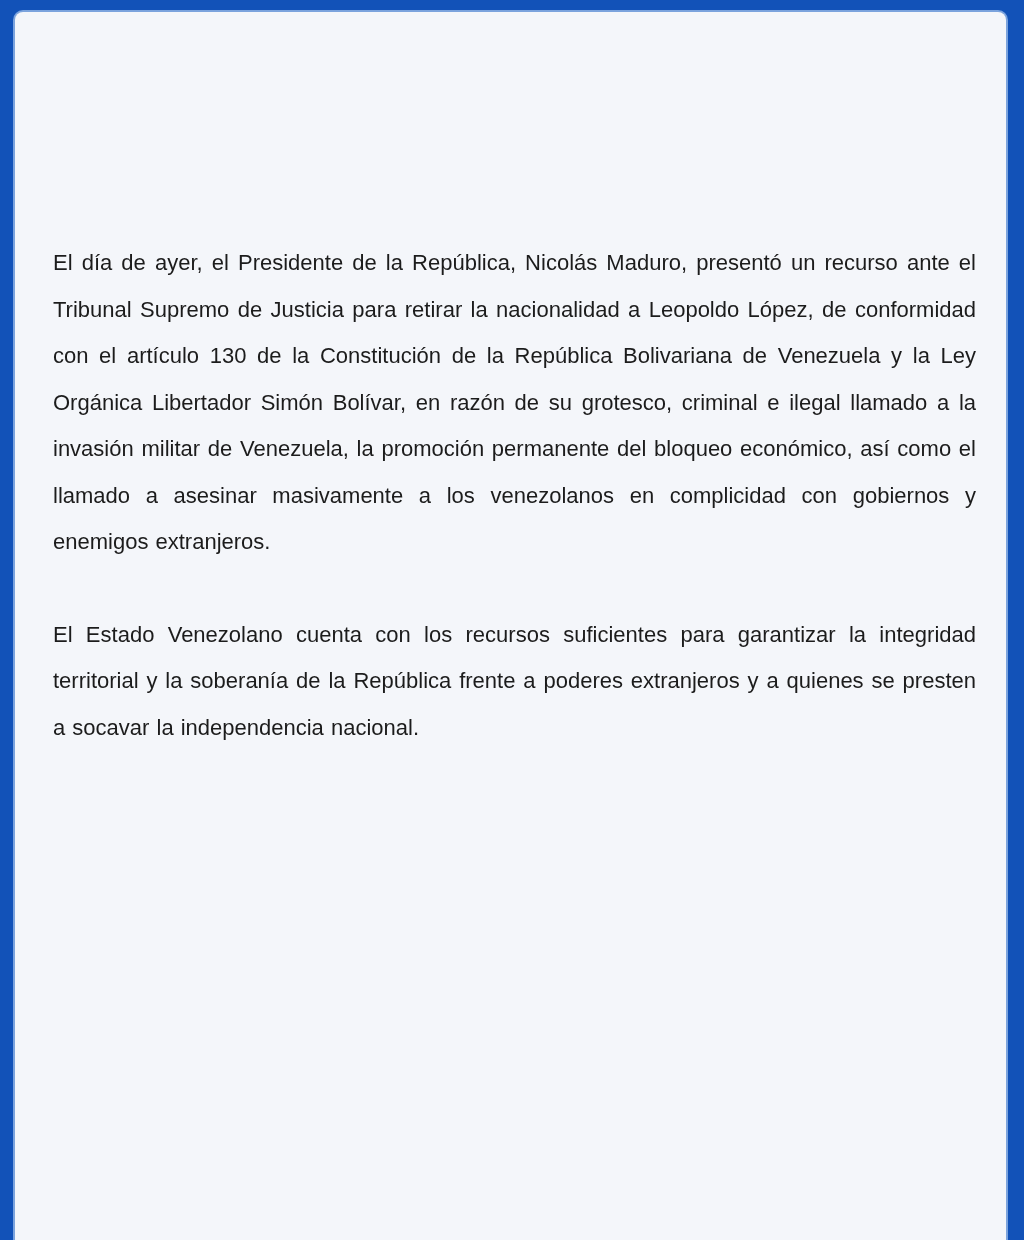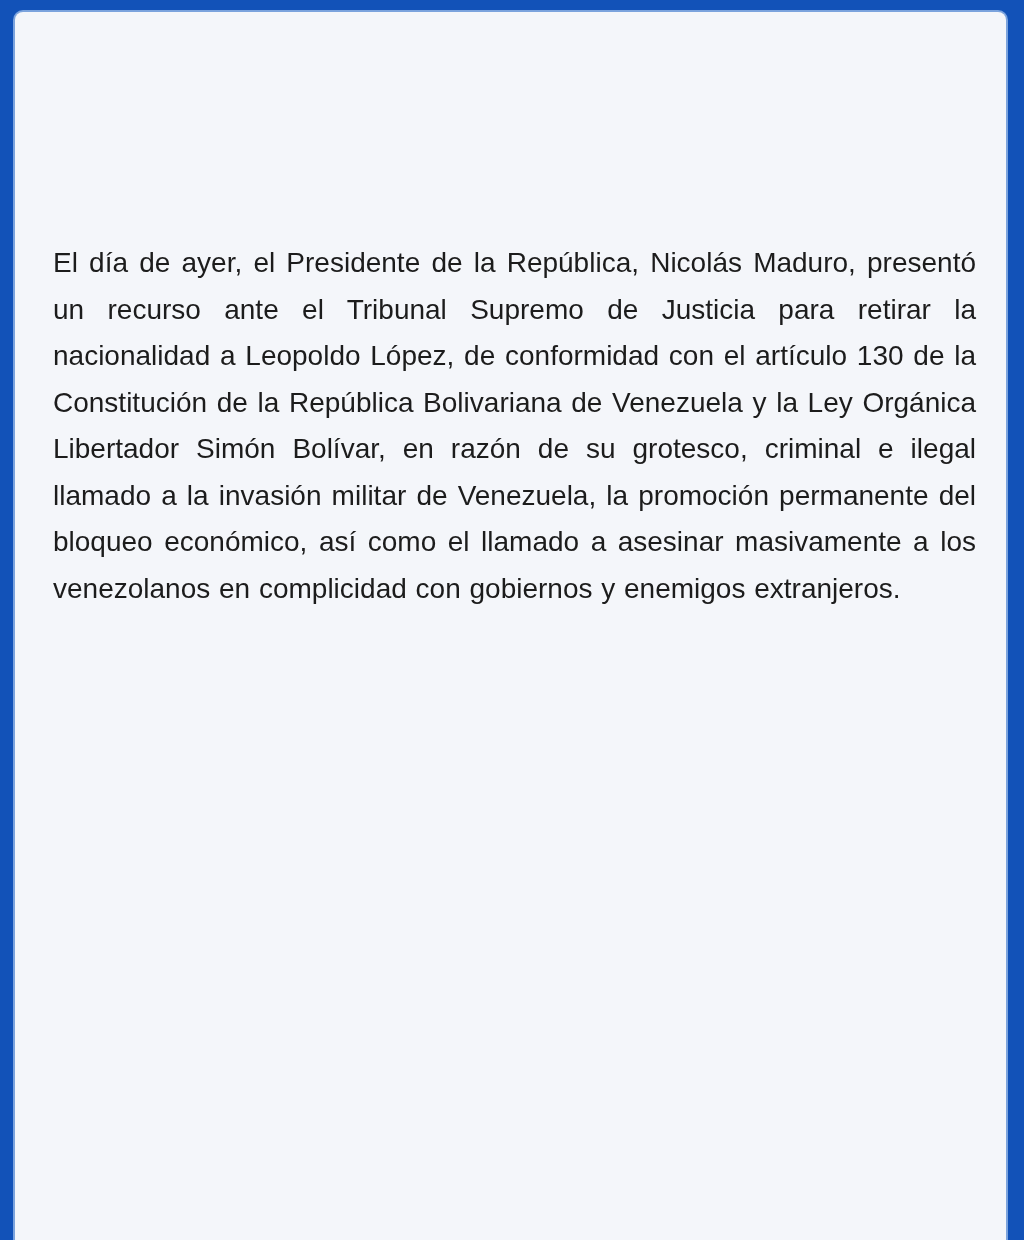--- a/index.html
+++ b/index.html
@@ -23,30 +23,31 @@
     background: #f4f6fa; 
     border-radius: 8px 8px 0 0;
     box-shadow: 0 0 0 2px #7ba3dd; 
   }
   .doc {
     position: absolute;
     left: 38px;
     right: 30px;
     top: 228px;
     color: #1c1c1c; 
-    font-size: 28px;
+    font-size: 22px;
     line-height: 46.5px;
     text-align: justify;
     word-spacing: 1px;
   }
   p.para {
     margin: 0 0 46px 0;
     padding: 0;
   }
 </style>
 </head>
 <body>
 
 <div class="card">
   <div class="doc" id="statement-text">
       <p class="para">El día de ayer, el Presidente de la República, Nicolás Maduro, presentó un recurso ante el Tribunal Supremo de Justicia para retirar la nacionalidad a Leopoldo López, de conformidad con el artículo 130 de la Constitución de la República Bolivariana de Venezuela y la Ley Orgánica Libertador Simón Bolívar, en razón de su grotesco, criminal e ilegal llamado a la invasión militar de Venezuela, la promoción permanente del bloqueo económico, así como el llamado a asesinar masivamente a los venezolanos en complicidad con gobiernos y enemigos extranjeros.</p>
+      <p class="para">El Estado Venezolano cuenta con los recursos suficientes para garantizar la integridad territorial y la soberanía de la República frente a poderes extranjeros y a quienes se presten a socavar la independencia nacional.</p>
     </div>
 </div>
 
 </body></html>

